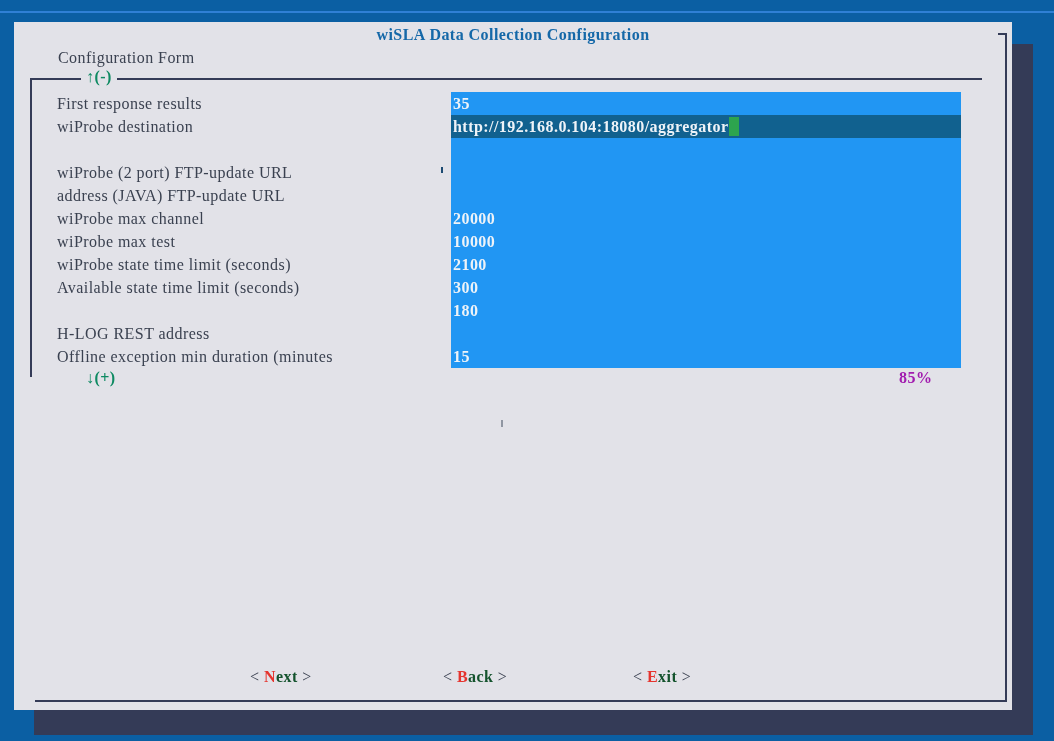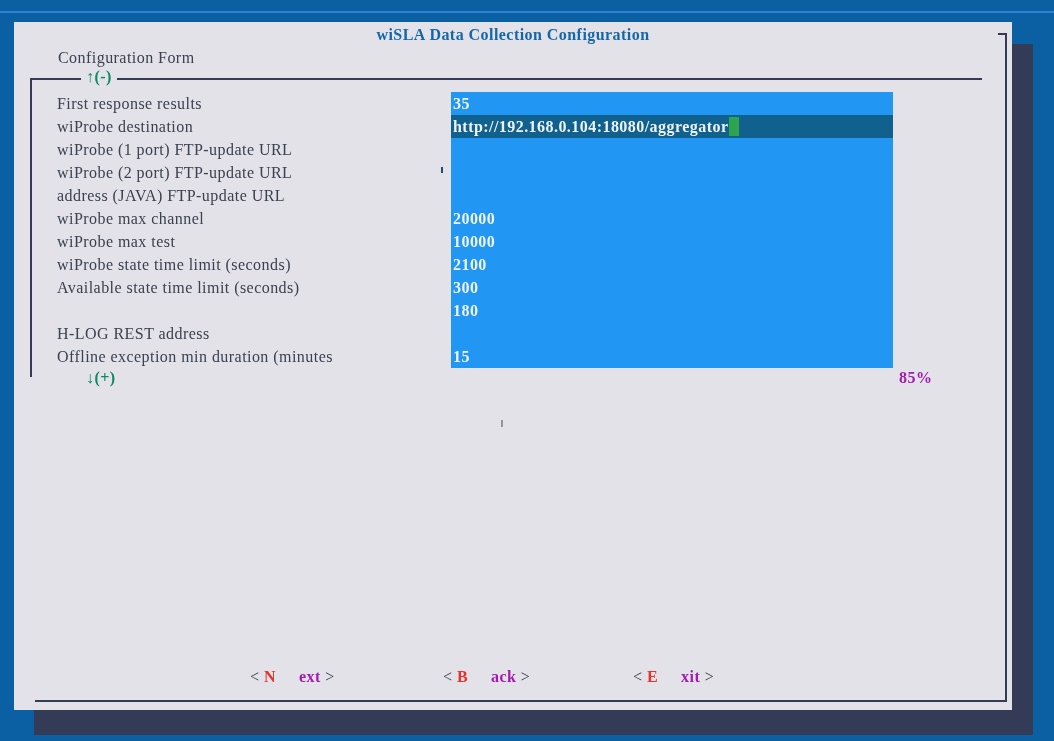--- a/index.html
+++ b/index.html
@@ -28,27 +28,27 @@
   .dlg-bottom { position:absolute; left:21px; top:678px; width:972px; height:2px; background:var(--border); }
 
   .marker { position:absolute; background:var(--dialogbg); padding:0 5px; color:var(--marker); font-weight:bold; }
   .marker-up { left:67px; top:46px; }
   .marker-down { left:67px; top:347px; }
   .progress { position:absolute; left:885px; top:347px; color:#a21caf; font-weight:bold; }
 
   .rows { position:absolute; left:24px; top:70px; width:944px;margin-left:19px; }
   .row { position:relative; height:23px; }
   .row-label { position:absolute; left:0; top:0; width:394px; height:23px; line-height:23px; overflow:hidden; white-space:nowrap; color:var(--ink); }
-  .row-value { position:absolute; left:394px; top:0; width:442px; height:23px; line-height:23px; box-sizing:border-box; padding-left:2px; background:var(--field); color:#eef3f8; font-weight:bold; white-space:nowrap; overflow:hidden; }
+  .row-value { position:absolute; left:394px; top:0; width:510px; height:23px; line-height:23px; box-sizing:border-box; padding-left:2px; background:var(--field); color:#eef3f8; font-weight:bold; white-space:nowrap; overflow:hidden; }
   .row-value.selected { background:var(--selected); }
   .cursor { display:inline-block; width:10px; height:19px; margin-left:1px; vertical-align:-4px; background:var(--cursor); }
 
   .btn { position:absolute; top:646px; white-space:pre; color:var(--ink); cursor:default; }
   .btn .hot { color:var(--hotkey); font-weight:bold; }
-  .btn .rest { color:#a21caf; font-weight:bold;margin-left:23px; }
+  .btn .rest { color:#14532d; font-weight:bold; }
   .btn-next { left:236px; } .btn-back { left:429px; } .btn-exit { left:619px; }
 
   .stray { position:absolute; }
   .stray-1 { left:427px; top:145px; width:2px; height:6px; background:#1c4a72; }
   .stray-2 { left:487px; top:398px; width:2px; height:7px; background:#9096a2; }
 </style>
 </head>
 <body style="--field: #2196f3; --selected: #11618f; --cursor: #2da44e; --hotkey: #e5342e; --title: #1568a8; --marker: #0e8a62; --border: #343b57; --dialogbg: #e2e2e8;">
 
 <div class="stage">
@@ -70,21 +70,20 @@
     <div class="rows">
         <div class="row">
           <div class="row-label">First response results</div>
           <div class="row-value"><span>35</span></div>
         </div>
         <div class="row">
           <div class="row-label">wiProbe destination</div>
           <div class="row-value selected"><span>http://192.168.0.104:18080/aggregator</span><span class="cursor"></span></div>
         </div>
         <div class="row">
-          <div class="row-label">wiProbe (1 port) FTP-update URL</div>
           <div class="row-value"><span></span></div>
         </div>
         <div class="row">
           <div class="row-label">wiProbe (2 port) FTP-update URL</div>
           <div class="row-value"><span></span></div>
         </div>
         <div class="row">
           <div class="row-label">address (JAVA) FTP-update URL</div>
           <div class="row-value"><span></span></div>
         </div>

